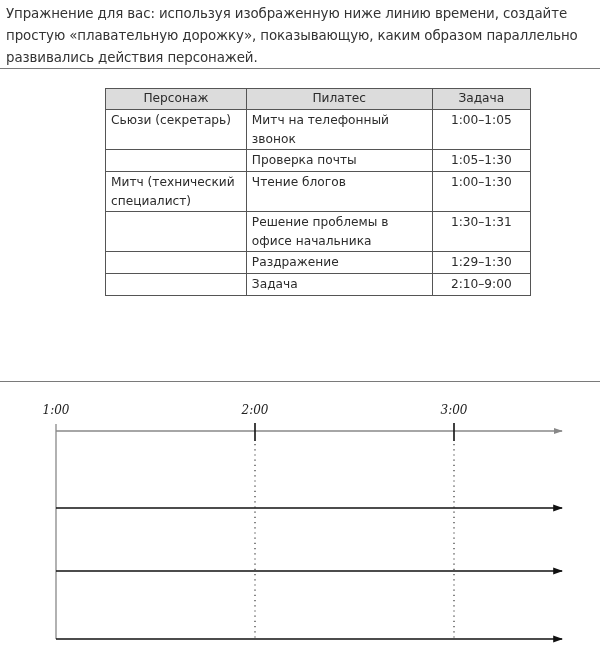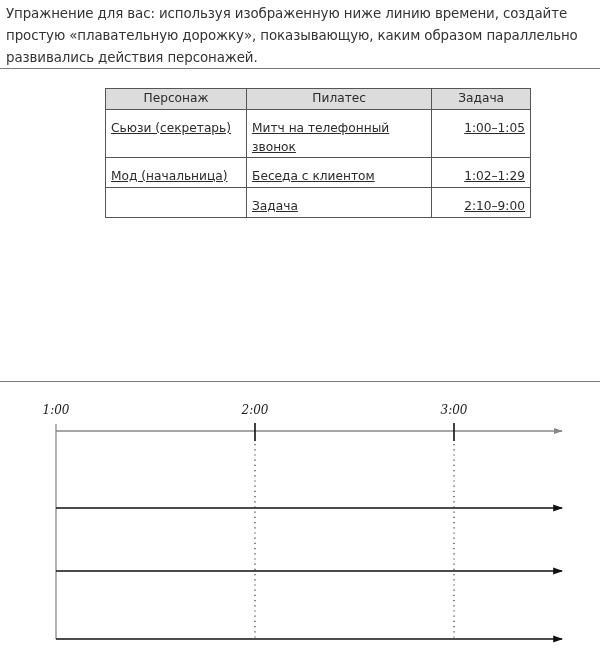--- a/index.html
+++ b/index.html
@@ -8,22 +8,22 @@
     .intro { position: absolute; left: 6px; top: 3px; width: 590px;
              font-size: 13.4px; line-height: 22px; color: #333; letter-spacing: -0.1px; }
     .rule { position: absolute; left: 0; width: 600px; height: 0; border-top: 1.5px solid #7a7a7a; }
     .rule.r1 { top: 68px; }
     .rule.r2 { top: 381px; }
     table.tasks { position: absolute; left: 61px; top: 88px; width: 426px;
                   border-collapse: collapse; font-size: 12.2px; color: #2b2b2b; margin-left: 44px; }
     table.tasks th, table.tasks td { border: 1px solid #555; padding: 0 5px;
                   vertical-align: top; line-height: 19px; }
     table.tasks th { background: #dcdcdc; font-weight: normal; text-align: center; height: 20px; }
-    table.tasks td { height: 20px; padding-top: 9px; text-decoration: underline; }
-    table.tasks td.time { text-align: right; }
+    table.tasks td { height: 20px; padding-top: 1px; }
+    table.tasks td.time { text-align: center; }
     col.c1 { width: 156px; } col.c2 { width: 217px; } col.c3 { width: 113px; }
     svg.timeline { position: absolute; left: 0; top: 390px; }
     .tl-label { font-family: "DejaVu Serif", serif; font-style: italic; font-size: 12px; fill: #222; }
   </style>
 </head>
 <body>
 
 <div class="intro">Упражнение для вас: используя изображенную ниже линию времени, создайте простую «плавательную дорожку», показывающую, каким образом параллельно развивались действия персонажей.</div>
 <div class="rule r1"></div>
 
@@ -40,23 +40,38 @@
       <th>Задача</th>
     </tr>
   </thead>
   <tbody id="tbody">
       <tr>
         <td>Сьюзи (секретарь)</td>
         <td>Митч на телефонный звонок</td>
         <td class="time">1:00–1:05</td>
       </tr>
       <tr>
-        <td>Мод (начальница)</td>
-        <td>Беседа с клиентом</td>
-        <td class="time">1:02–1:29</td>
+        <td></td>
+        <td>Проверка почты</td>
+        <td class="time">1:05–1:30</td>
+      </tr>
+      <tr>
+        <td>Митч (технический специалист)</td>
+        <td>Чтение блогов</td>
+        <td class="time">1:00–1:30</td>
+      </tr>
+      <tr>
+        <td></td>
+        <td>Решение проблемы в офисе начальника</td>
+        <td class="time">1:30–1:31</td>
+      </tr>
+      <tr>
+        <td></td>
+        <td>Раздражение</td>
+        <td class="time">1:29–1:30</td>
       </tr>
       <tr>
         <td></td>
         <td>Задача</td>
         <td class="time">2:10–9:00</td>
       </tr>
     </tbody>
 </table>
 
 <div class="rule r2"></div>

